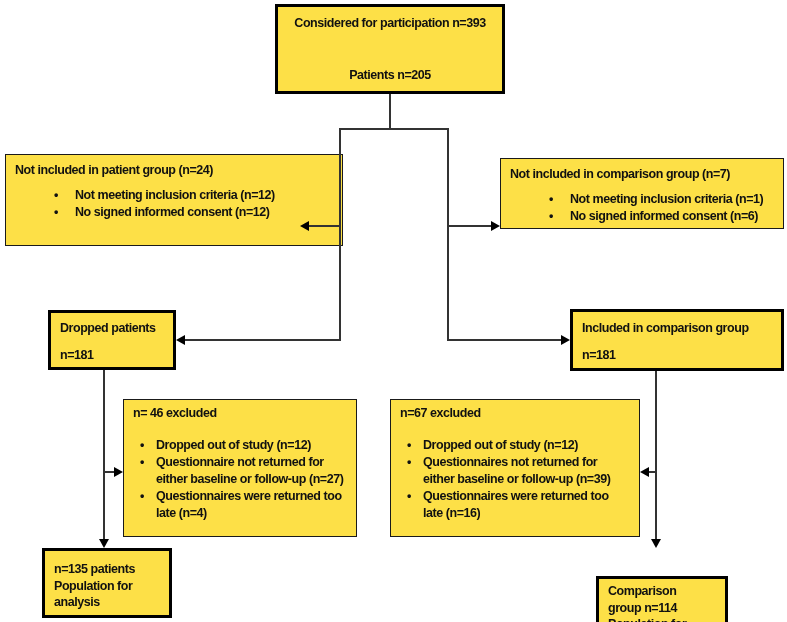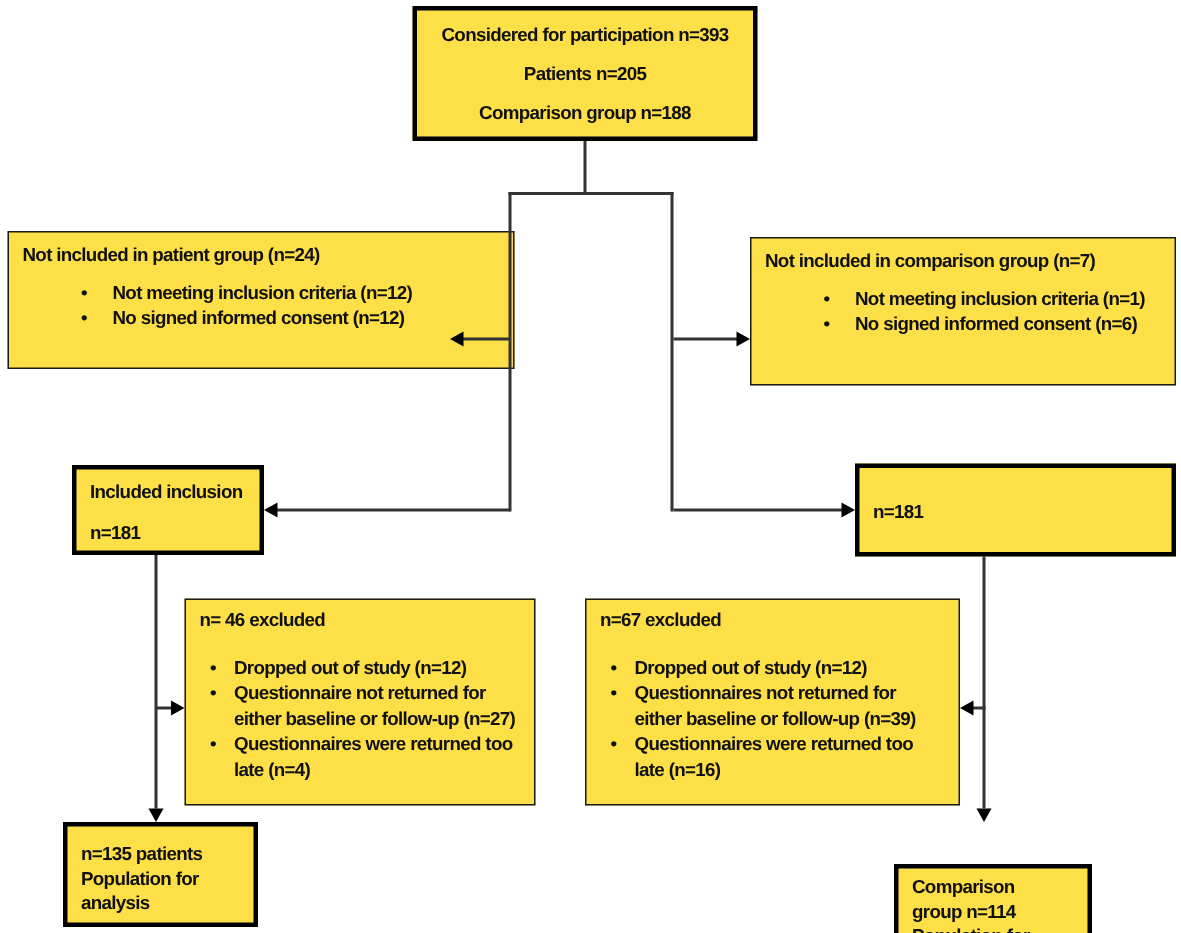--- a/index.html
+++ b/index.html
@@ -72,65 +72,65 @@
 </style>
 </head>
 <body>
 
 <div id="canvas">
 
   <div class="box thick" style="left:275px; top:4px; width:230px; height:90px;">
     <div class="center-col">
       <div>Considered for participation n=393</div>
       <div>Patients n=205</div>
-      <div>Comparison group n=188</div>
     </div>
   </div>
 
   <div class="box" style="left:5px; top:154px; width:338px; height:92px;">
     <div class="pad">
       <div class="title-line">Not included in patient group (n=24)</div>
       <div class="bullets indent-lg">
         <div class="bullet-row">
           <span class="marker">•</span>
           <span class="btext">Not meeting inclusion criteria (n=12)</span>
         </div>
         <div class="bullet-row">
           <span class="marker">•</span>
           <span class="btext">No signed informed consent (n=12)</span>
         </div>
       </div>
     </div>
   </div>
 
-  <div class="box" style="left:500px; top:158px; width:284px; height:99px;">
+  <div class="box" style="left:500px; top:158px; width:284px; height:71px;">
     <div class="pad">
       <div class="title-line">Not included in comparison group (n=7)</div>
       <div class="bullets indent-lg">
         <div class="bullet-row">
           <span class="marker">•</span>
           <span class="btext">Not meeting inclusion criteria (n=1)</span>
         </div>
         <div class="bullet-row">
           <span class="marker">•</span>
           <span class="btext">No signed informed consent (n=6)</span>
         </div>
       </div>
     </div>
   </div>
 
   <div class="box thick two-line" style="left:48px; top:310px; width:128px; height:60px;">
     <div class="pad" style="padding-top:8px;">
-      <div>Included inclusion</div>
+      <div>Dropped patients</div>
       <div class="l2">n=181</div>
     </div>
   </div>
 
   <div class="box thick two-line" style="left:570px; top:309px; width:214px; height:62px;">
     <div class="pad" style="padding-top:9px;">
+      <div>Included in comparison group</div>
       <div class="l2">n=181</div>
     </div>
   </div>
 
   <div class="box" style="left:123px; top:399px; width:234px; height:138px;">
     <div class="pad" style="padding-top:5px;">
       <div class="title-line">n= 46 excluded</div>
       <div class="bullets gap-lg indent-sm">
         <div class="bullet-row">
           <span class="marker">•</span>

